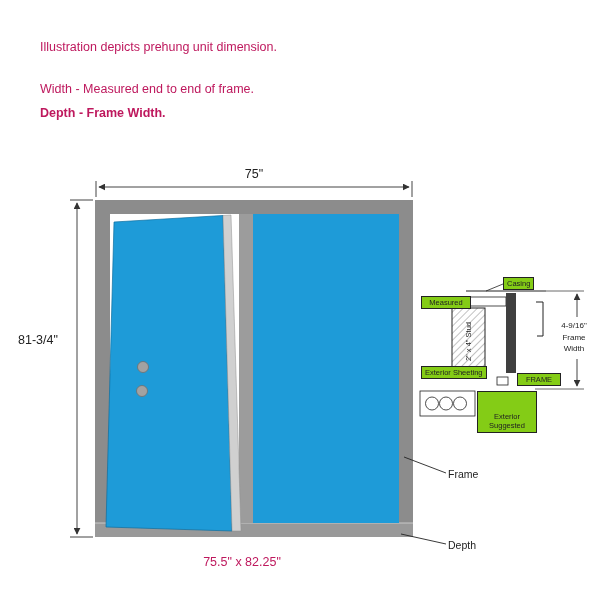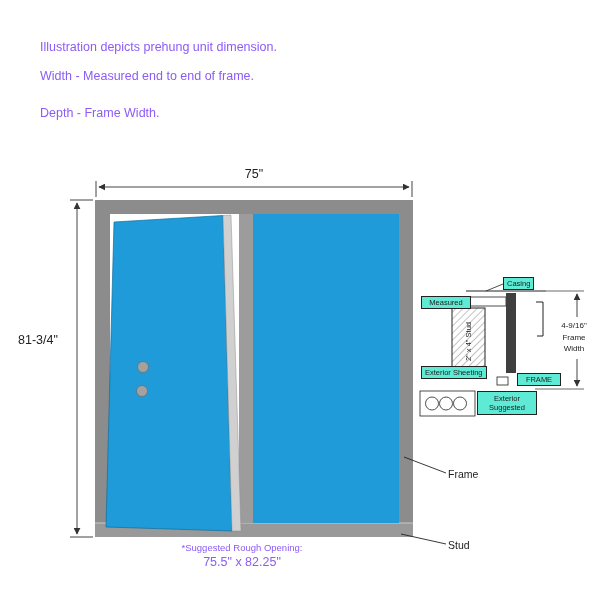--- a/index.html
+++ b/index.html
@@ -1,43 +1,43 @@
 <!DOCTYPE html>
 <html><head>
 <meta charset="utf-8">
 <style>
   html,body{margin:0;padding:0;background:#fff;}
   .page{
     position:relative;width:600px;height:600px;background:#ffffff;overflow:hidden;
     font-family:"Liberation Sans", sans-serif;color:#2b2b2b;
   }
   .page svg{position:absolute;left:0;top:0;}
-  .lbl{position:absolute;color:#8b5cf6;white-space:nowrap;}
+  .lbl{position:absolute;color:#be185d;white-space:nowrap;}
   .hdr{font-size:12.5px;line-height:17px;}
-  .boxed{border:1px solid #222;background:#5eead4;font-size:7.5px;line-height:1.2;padding:1px 3px;text-align:center;color:#222;}
+  .boxed{border:1px solid #222;background:#84cc16;font-size:7.5px;line-height:1.2;padding:1px 3px;text-align:center;color:#222;}
   .dim{font-size:12.5px;color:#222;}
   .small-dim{font-size:8px;color:#222;text-align:center;width:60px;}
   .callout{font-size:10.5px;color:#222;}
 
   #hdr-title{left:40px;top:39px;}
-  #hdr-l0{left:40px;top:68px;}
+  #hdr-l0{left:40px;top:81px;}
   #hdr-l1{left:40px;top:88px;}
-  #hdr-l2{left:40px;top:105px;}
+  #hdr-l2{left:40px;top:105px;font-weight:bold;}
 
   #lbl-width{left:154px;top:167px;width:200px;text-align:center;}
   #lbl-height{left:6px;top:333px;width:64px;text-align:center;}
 
   #lbl-rough1{left:142px;top:542px;width:200px;text-align:center;font-size:9.5px;}
   #lbl-rough2{left:142px;top:555px;width:200px;text-align:center;font-size:12.5px;}
 
   #lbl-casing{left:503px;top:277px;}
   #lbl-drywall{left:421px;top:296px;width:42px;}
   #lbl-sheeting{left:421px;top:366px;}
   #lbl-framebox{left:517px;top:373px;width:36px;}
-  #lbl-brickmould{left:477px;top:391px;width:52px;padding-top:2px;padding-bottom:2px;}
+  #lbl-brickmould{left:477px;top:391px;width:52px;padding-top:20px;padding-bottom:2px;}
   #lbl-stud{
     left:418px;top:337px;width:100px;text-align:center;
     font-size:7.5px;color:#222;transform:rotate(-90deg);
   }
 
   #lbl-fw1{left:544px;top:321px;}
   #lbl-fw2{left:544px;top:333px;}
   #lbl-fw3{left:544px;top:344px;}
 
   #lbl-frame-callout{left:448px;top:468px;}
@@ -107,33 +107,32 @@
     <line x1="446" y1="473" x2="404" y2="457" stroke="#222" stroke-width="0.9"></line>
     <line x1="446" y1="544" x2="401" y2="534" stroke="#222" stroke-width="0.9"></line>
   </svg>
 
   <div id="hdr-title" class="lbl hdr">Illustration depicts prehung unit dimension.</div>
   <div id="hdr-l0" class="lbl hdr">Width - Measured end to end of frame.</div>
   <div id="hdr-l2" class="lbl hdr">Depth - Frame Width.</div>
 
   <div id="lbl-width" class="lbl dim">75"</div>
   <div id="lbl-height" class="lbl dim">81-3/4"</div>
-  <div id="lbl-rough1" class="lbl">*Suggested Rough Opening:</div>
   <div id="lbl-rough2" class="lbl">75.5" x 82.25"</div>
 
   <div id="lbl-casing" class="lbl boxed">Casing</div>
   <div id="lbl-drywall" class="lbl boxed">Measured</div>
   <div id="lbl-stud" class="lbl">2" x 4" Stud</div>
   <div id="lbl-sheeting" class="lbl boxed">Exterior Sheeting</div>
   <div id="lbl-framebox" class="lbl boxed">FRAME</div>
   <div id="lbl-brickmould" class="lbl boxed">
     <div>Exterior</div>
     <div>Suggested</div>
   </div>
 
   <div id="lbl-fw1" class="lbl small-dim">4-9/16"</div>
   <div id="lbl-fw2" class="lbl small-dim">Frame</div>
   <div id="lbl-fw3" class="lbl small-dim">Width</div>
 
   <div id="lbl-frame-callout" class="lbl callout">Frame</div>
-  <div id="lbl-sill-callout" class="lbl callout">Stud</div>
+  <div id="lbl-sill-callout" class="lbl callout">Depth</div>
 
 </div>
 
 </body></html>

